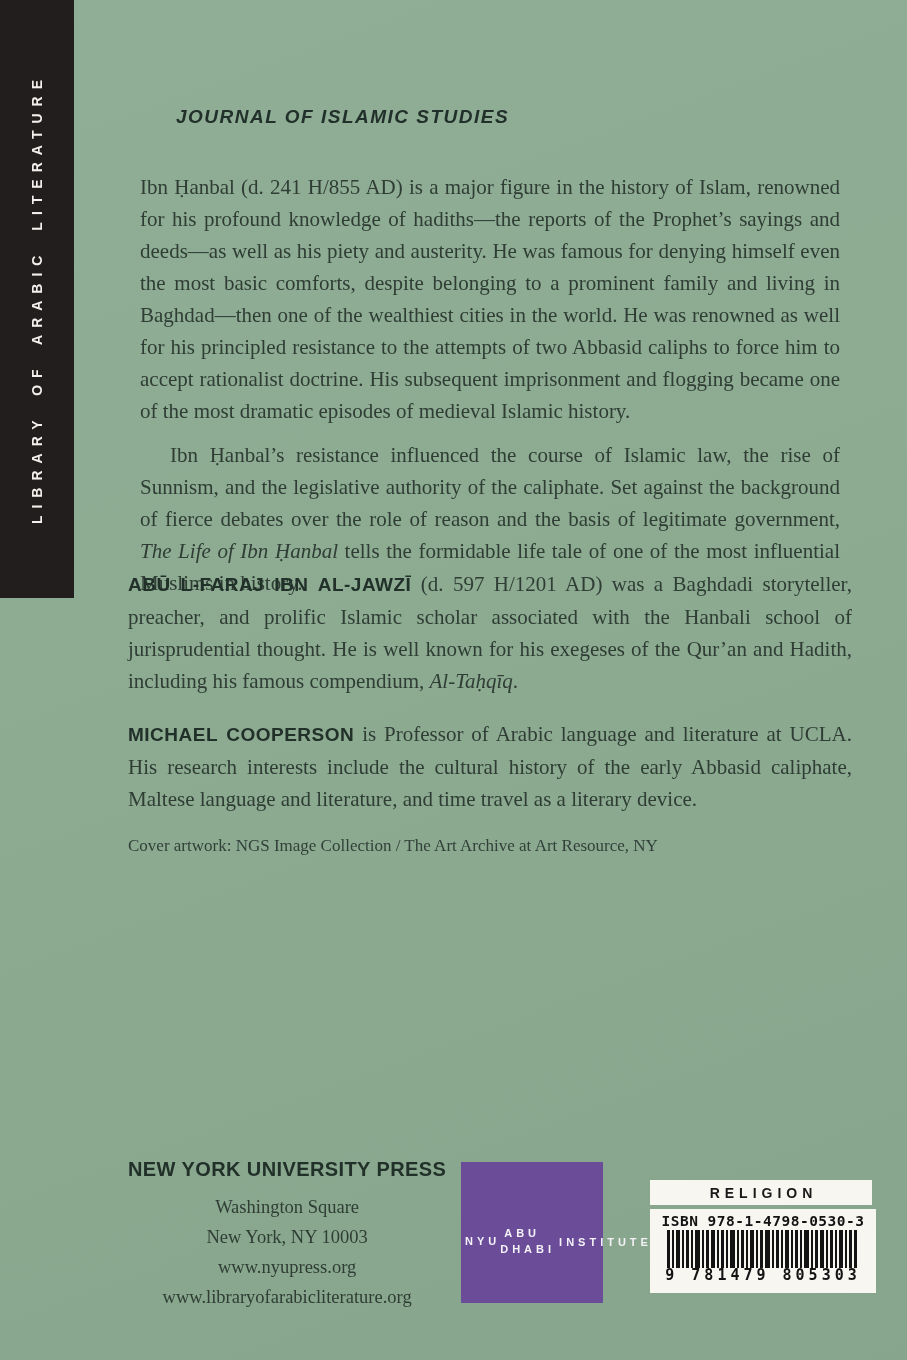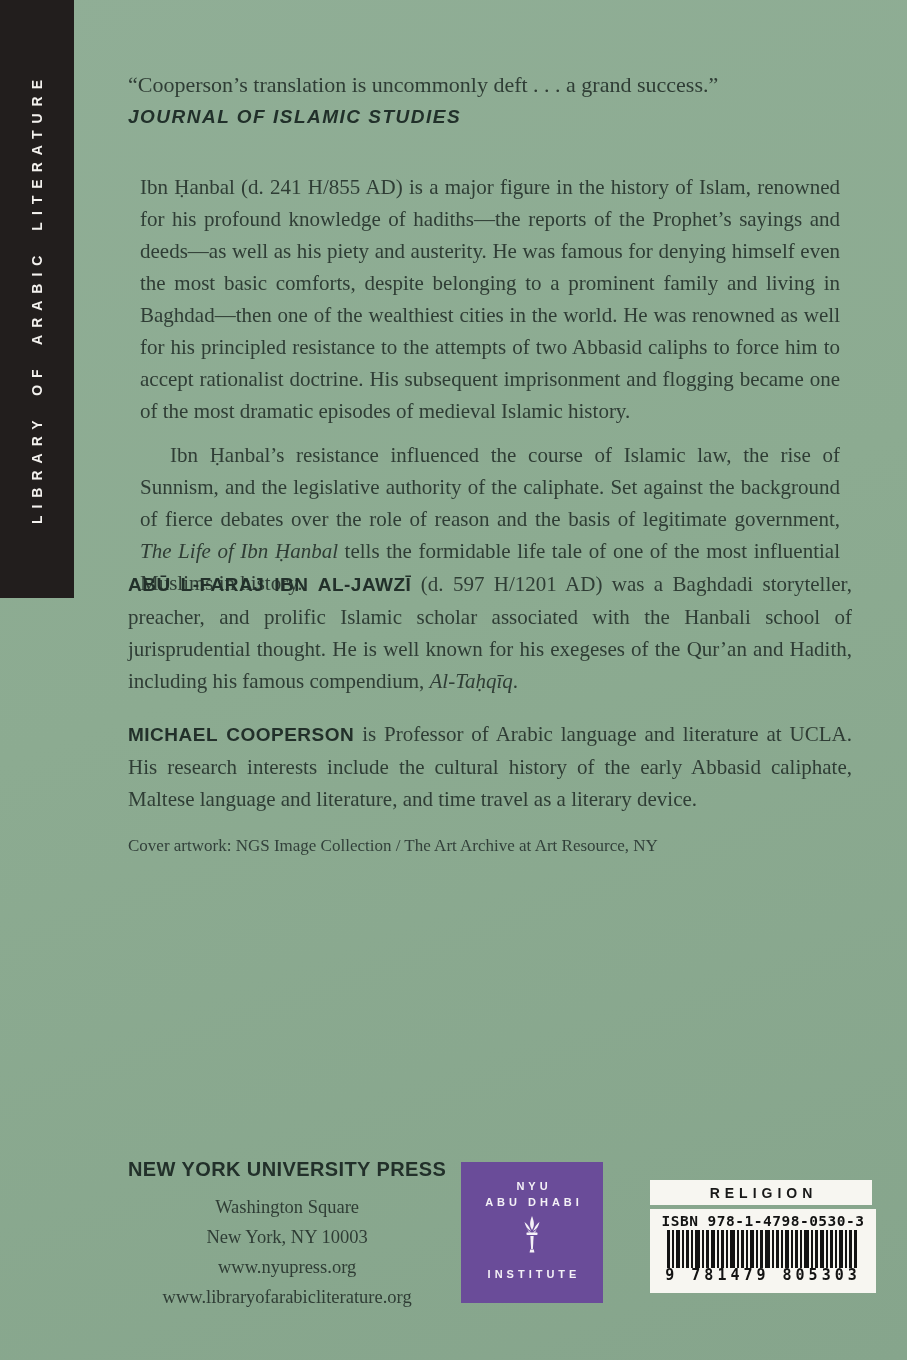--- a/index.html
+++ b/index.html
@@ -41,20 +41,21 @@
 
   .quote { top: 70px; font-size: 22px; line-height: 30px; }
   .quote-source {
     top: 106px;
     font-family: "Liberation Sans", sans-serif;
     font-style: italic;
     font-weight: bold;
     font-size: 19px;
     letter-spacing: 1.5px;
     color: #21302a;
+    margin-left: 48px;
   }
 
   .description { top: 159px; font-size: 21px; line-height: 32px; text-align: justify; }
   .description p { margin: 12px; }
   .description p.indent { text-indent: 30px; }
 
   .bio { font-size: 21px; line-height: 32px; text-align: justify; }
   .bio1 { top: 568px; }
   .bio2 { top: 718px; }
   .bio .name {
@@ -78,21 +79,21 @@
   }
   .pub-line { font-size: 18.5px; line-height: 30px; }
 
   
   .logo {
     position: absolute;
     left: 461px; top: 1162px;
     width: 142px; height: 141px;
     background: #6a4c99;
     display: flex;
-    flex-direction: column;
+    flex-direction: row;
     align-items: center;
     padding-top: 16px;
     color: #f4f1f7;
     font-family: "Liberation Sans", sans-serif;
     font-weight: bold;
   }
   .logo-line { font-size: 11px; letter-spacing: 4px; line-height: 16px; text-indent: 4px; }
   .logo .torch { margin-top: 5px; margin-bottom: 7px; }
   .logo-line-bottom { margin-top: 2px; }
 
@@ -139,21 +140,20 @@
 </style>
 </head>
 <body>
 
 <div class="cover">
 
   <div class="sidebar">
     <span class="sidebar-text">LIBRARY OF ARABIC LITERATURE</span>
   </div>
 
-  <div class="text-col quote">“Cooperson’s translation is uncommonly deft . . . a grand success.”</div>
   <div class="text-col quote-source">JOURNAL OF ISLAMIC STUDIES</div>
 
   <div class="text-col description">
     <p><span>Ibn Ḥanbal (d. 241 H/855 AD) is a major figure in the history of Islam, renowned for his profound knowledge of hadiths—the reports of the Prophet’s sayings and deeds—as well as his piety and austerity. He was famous for denying himself even the most basic comforts, despite belonging to a prominent family and living in Baghdad—then one of the wealthiest cities in the world. He was renowned as well for his principled resistance to the attempts of two Abbasid caliphs to force him to accept rationalist doctrine. His subsequent imprisonment and flogging became one of the most dramatic episodes of medieval Islamic history.</span></p>
     <p class="indent"><span>Ibn Ḥanbal’s resistance influenced the course of Islamic law, the rise of Sunnism, and the legislative authority of the caliphate. Set against the background of fierce debates over the role of reason and the basis of legitimate government, </span><i>The Life of Ibn Ḥanbal</i><span> tells the formidable life tale of one of the most influential Muslims in history.</span></p>
   </div>
 
   <div class="text-col bio bio1">
     <span class="name">ABŪ L-FARAJ IBN AL-JAWZĪ</span><span> (d. 597 H/1201 AD) was a Baghdadi storyteller, preacher, and prolific Islamic scholar associated with the Hanbali school of jurisprudential thought. He is well known for his exegeses of the Qur’an and Hadith, including his famous compendium, </span><i>Al-Taḥqīq</i><span>.</span>
   </div>

